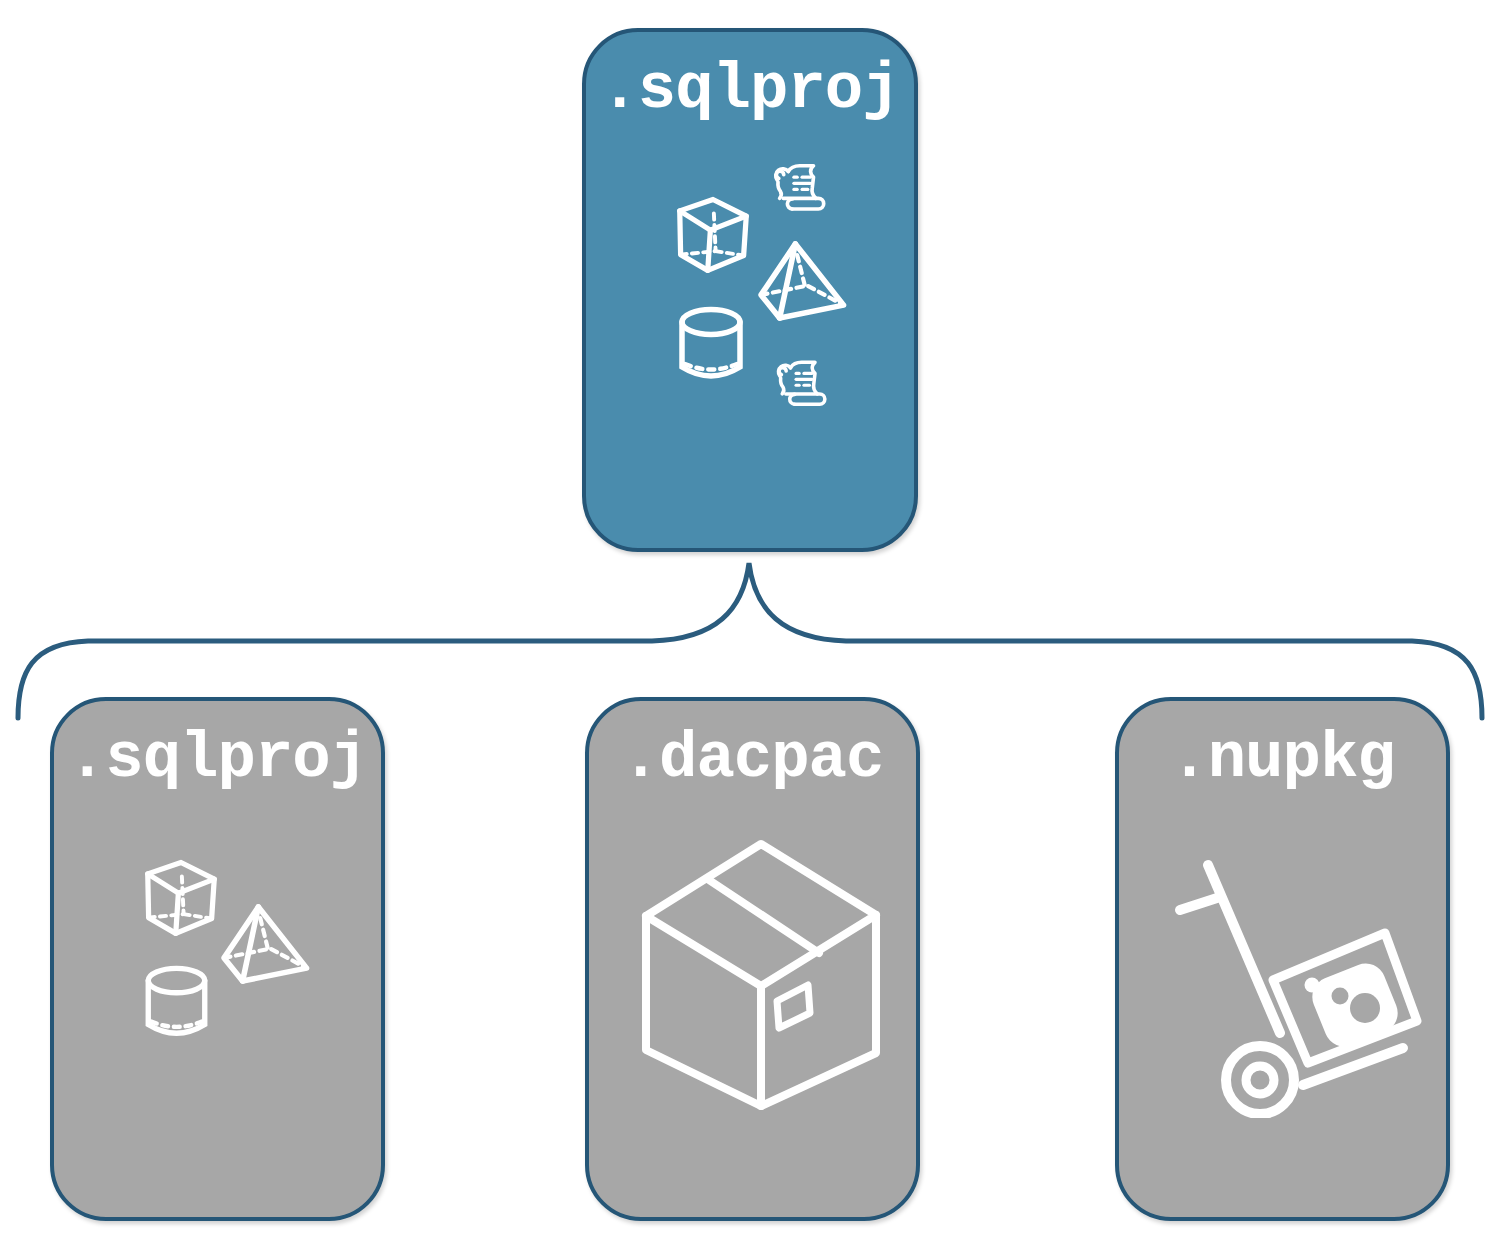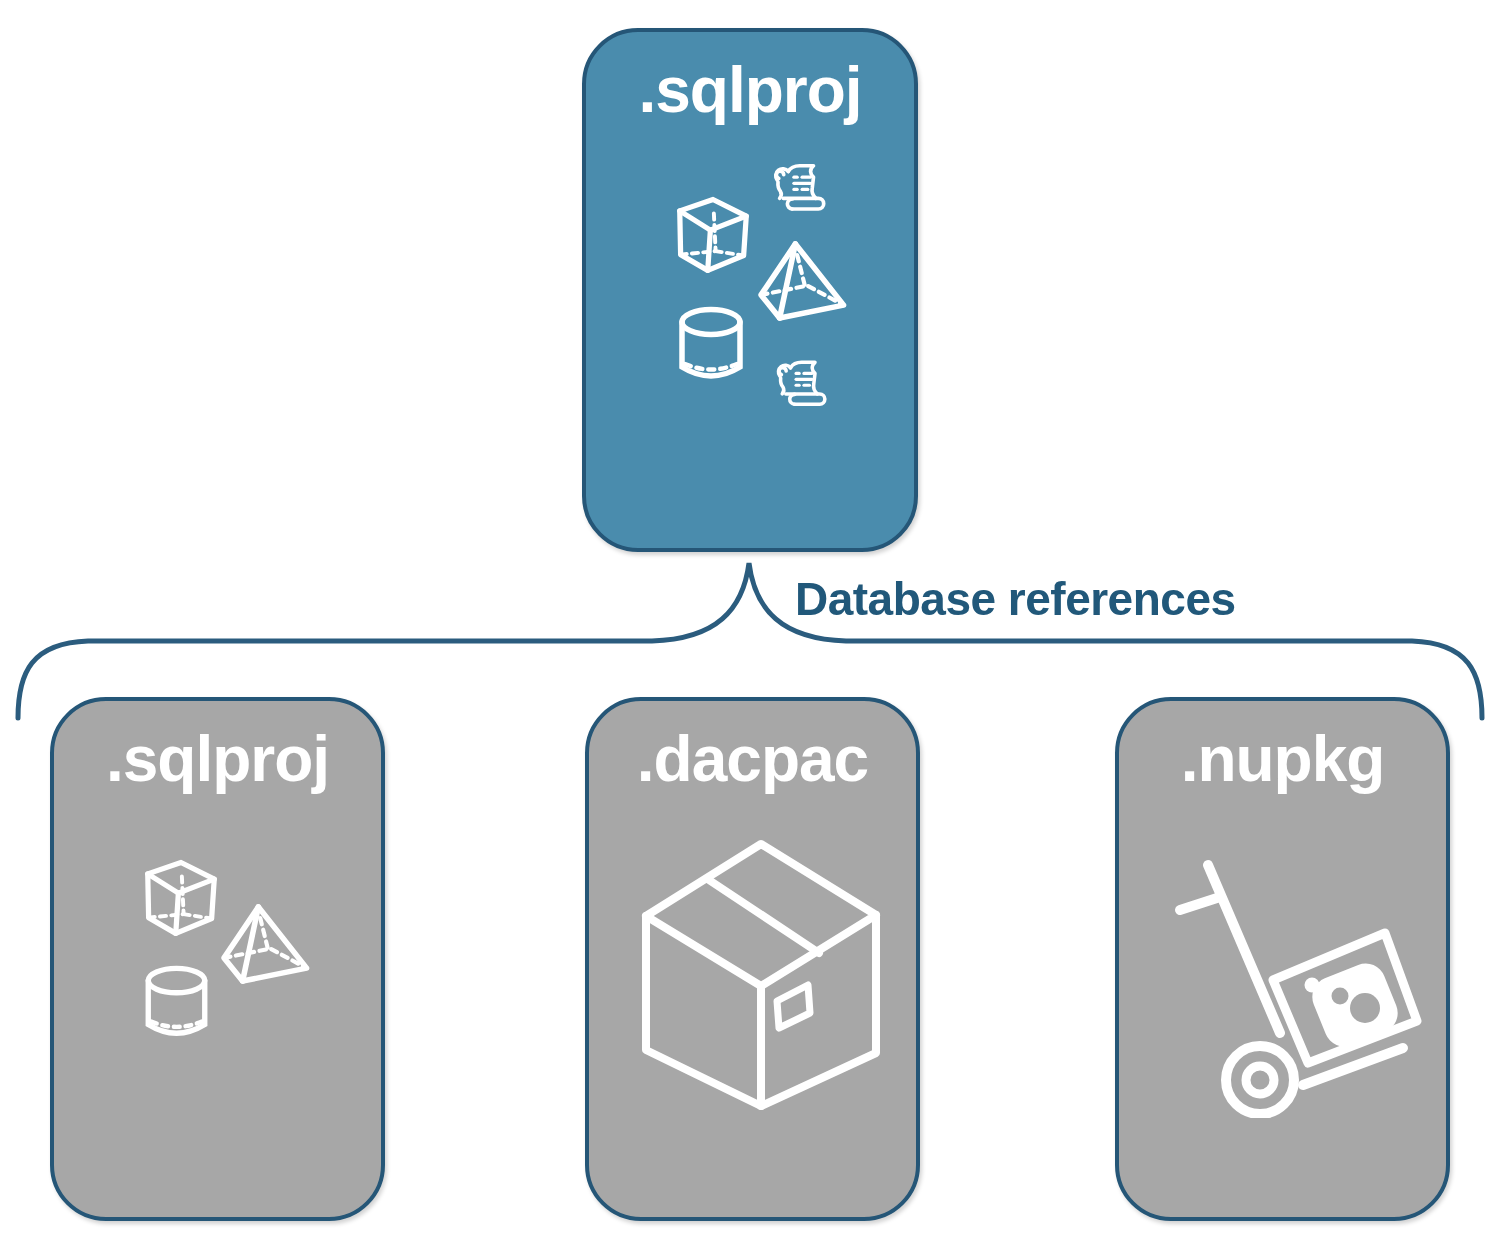--- a/index.html
+++ b/index.html
@@ -1,18 +1,18 @@
 <!DOCTYPE html>
 <html><head>
 <meta charset="utf-8">
 <style>
   html,body { margin:0; padding:0; background:#ffffff; }
   #canvas {
     position:relative; width:1500px; height:1250px; background:#ffffff;
-    font-family:Liberation Sans, sans-serif; overflow:hidden;
+    font-family:Liberation Mono, monospace; overflow:hidden;
   }
   .card {
     position:absolute; box-sizing:border-box;
     border:4.5px solid #255677; border-radius:56px;
     box-shadow:2px 3px 4px rgba(0,0,0,0.18);
   }
   .card.root  { left:582px; top:28px;  width:336px; height:524px; background:#4a8cad; }
   .card.child { top:697px; width:335px; height:524px; background:#a7a7a7; }
   #child-sqlproj { left:50px;  }
   #child-dacpac  { left:585px; }
@@ -132,21 +132,20 @@
       </svg>
     <svg class="icon" style="left:184px;top:320px;width:60px;height:57px" viewBox="0 0 76 72">
         <use href="#sym-scroll"></use>
       </svg>
   </div>
 
   <svg id="brace" viewBox="0 0 1500 200" aria-hidden="true">
     <path d="M 18 178 C 18 132 32 103 88 101 L 652 101 C 716 99 743 70 749 23
              C 755 70 782 99 846 101 L 1412 101 C 1468 103 1482 132 1482 178" fill="none" stroke="#2b5c7e" stroke-width="5" stroke-linecap="round"></path>
   </svg>
-  <div class="connector-label">Database references</div>
 
   <div class="card child" id="child-sqlproj">
     <div class="card-label">.sqlproj</div>
     <svg class="icon" style="left:83px;top:151px;width:88px;height:84px" viewBox="0 0 100 96">
         <use href="#sym-cube"></use>
       </svg>
     <svg class="icon" style="left:158px;top:198px;width:102px;height:90px" viewBox="0 0 110 96">
         <use href="#sym-pyramid"></use>
       </svg>
     <svg class="icon" style="left:89px;top:264px;width:67px;height:76px" viewBox="0 0 66 78">

